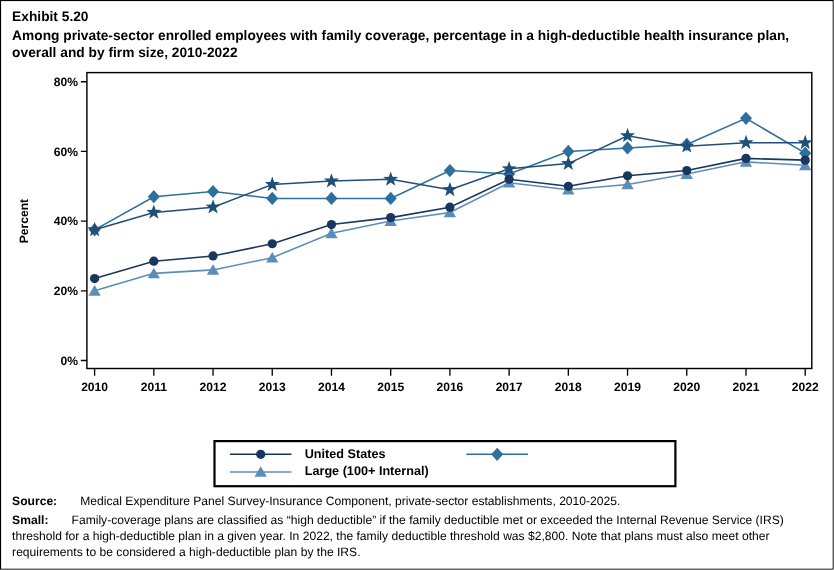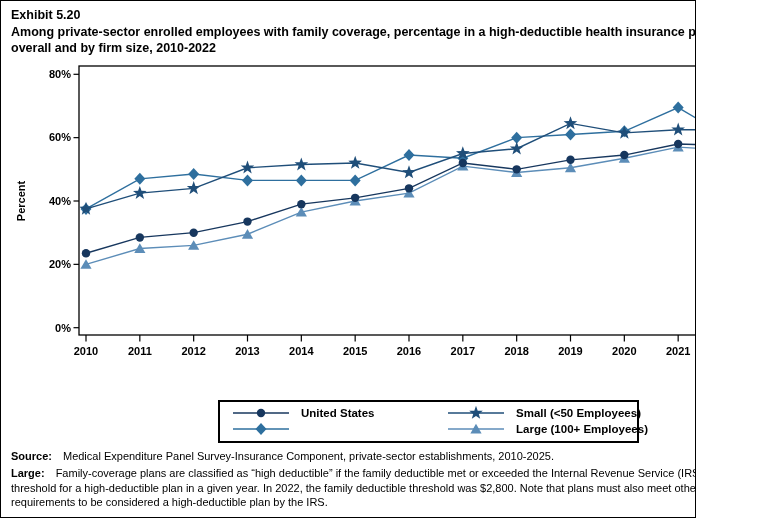--- a/index.html
+++ b/index.html
@@ -1,35 +1,35 @@
 <!DOCTYPE html>
 <html><head>
 <meta charset="utf-8">
 <style>
   html,body{margin:0;padding:0;background:#fff;}
   .page{
-    position:relative; width:696px; height:518px;
+    position:relative; width:758px; height:518px;
     background:#fff; border:1px solid #000; box-sizing:border-box;
     font-family:"Liberation Sans",sans-serif; color:#000; overflow:hidden;
   }
   .exhibit-number{position:absolute; top:7px; left:10px; font-size:12.5px; font-weight:bold;}
   .exhibit-title{position:absolute; top:23px; left:10px; width:744px; font-size:12.5px; font-weight:bold; line-height:1.28;}
   #chart{position:absolute; top:60px; left:0;}
   #chart text{font-family:"Liberation Sans",sans-serif; font-size:11px; font-weight:bold; fill:#000;}
   .legend{
-    position:absolute; top:399px; left:217px; width:421px; box-sizing:border-box;
+    position:absolute; top:399px; left:193px; width:421px; box-sizing:border-box;
     border:2px solid #000; background:#fff;
     display:grid; grid-template-columns:215px 1fr; row-gap:2px;
     padding:4px 4px 5px 12px;
   }
   .legend-item{display:flex; align-items:center; gap:11px;}
   .legend-label{font-size:11.5px; font-weight:bold; white-space:nowrap;}
   .footer{position:absolute; top:448px; left:10px; width:740px; font-size:11px; line-height:1.3;}
   .footer p{margin:0 0 3px 0;}
-  .footer strong{margin-right:11px;}
+  .footer strong{margin-right:21px;}
 </style>
 </head>
 <body>
 
 <div class="page">
 
   <div class="exhibit-number">Exhibit 5.20</div>
   <div class="exhibit-title">Among private-sector enrolled employees with family coverage, percentage in a high-deductible health insurance plan, overall and by firm size, 2010-2022</div>
 
   <svg id="chart" width="758" height="312" viewBox="0 0 758 312">
@@ -132,38 +132,31 @@
   <div class="legend">
     <div class="legend-item">
       <svg class="legend-marker" width="58" height="14">
           <line x1="1" y1="7" x2="57" y2="7" stroke="#17375E" stroke-width="1.4"></line>
           <circle cx="29" cy="7" r="4.2" fill="#17375E"></circle>
         </svg>
       <span class="legend-label">United States</span>
     </div>
     <div class="legend-item">
       <svg class="legend-marker" width="58" height="14">
-          <line x1="1" y1="7" x2="57" y2="7" stroke="#1F4E79" stroke-width="1.4"></line>
-          <polygon points="29.0,-0.2 30.7,4.7 35.8,4.8 31.8,7.9 33.2,12.8 29.0,9.9 24.8,12.8 26.2,7.9 22.2,4.8 27.3,4.7" fill="#1F4E79"></polygon>
-        </svg>
-      <span class="legend-label">Small (&lt;50 Employees)</span>
-    </div>
-    <div class="legend-item">
-      <svg class="legend-marker" width="58" height="14">
           <line x1="1" y1="7" x2="57" y2="7" stroke="#2E6F9E" stroke-width="1.4"></line>
           <polygon points="29,1 34.5,7 29,13 23.5,7" fill="#2E6F9E"></polygon>
         </svg>
     </div>
     <div class="legend-item">
       <svg class="legend-marker" width="58" height="14">
           <line x1="1" y1="7" x2="57" y2="7" stroke="#5C8DB8" stroke-width="1.4"></line>
           <polygon points="29,1.7999999999999998 34.6,11.4 23.4,11.4" fill="#5C8DB8"></polygon>
         </svg>
-      <span class="legend-label">Large (100+ Employees)</span>
+      <span class="legend-label">Large (100+ Internal)</span>
     </div>
   </div>
 
   <div class="footer">
     <p><strong>Source:</strong><span>Medical Expenditure Panel Survey-Insurance Component, private-sector establishments, 2010-2025.</span></p>
-    <p><strong>Large:</strong><span>Family-coverage plans are classified as “high deductible” if the family deductible met or exceeded the Internal Revenue Service (IRS) threshold for a high-deductible plan in a given year. In 2022, the family deductible threshold was $2,800. Note that plans must also meet other requirements to be considered a high-deductible plan by the IRS.</span></p>
+    <p><strong>Small:</strong><span>Family-coverage plans are classified as “high deductible” if the family deductible met or exceeded the Internal Revenue Service (IRS) threshold for a high-deductible plan in a given year. In 2022, the family deductible threshold was $2,800. Note that plans must also meet other requirements to be considered a high-deductible plan by the IRS.</span></p>
   </div>
 
 </div>
 
 </body></html>

